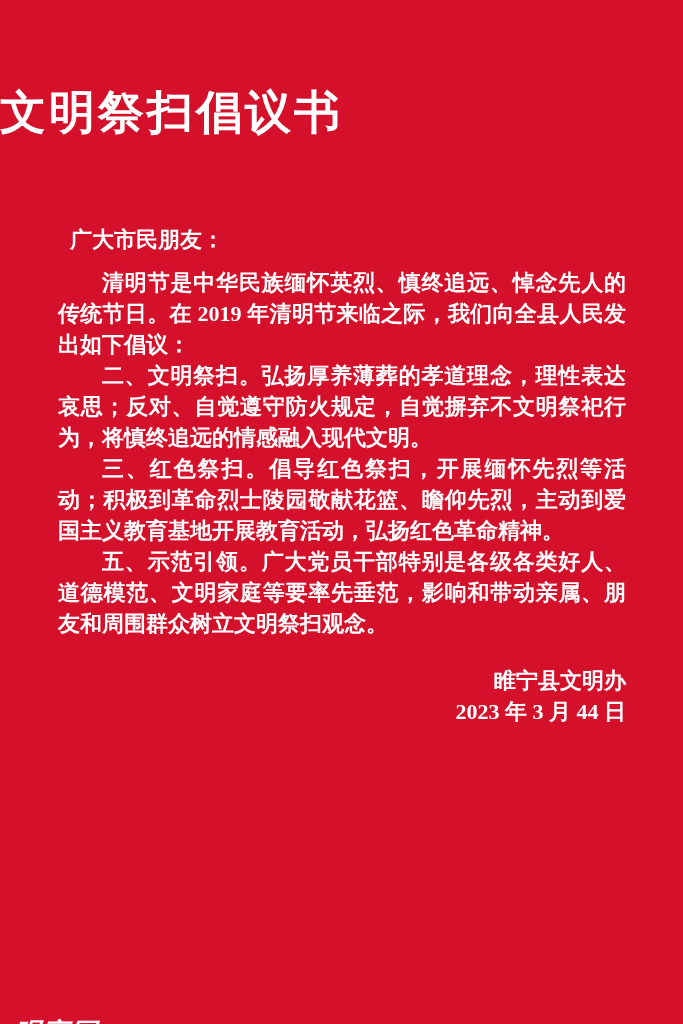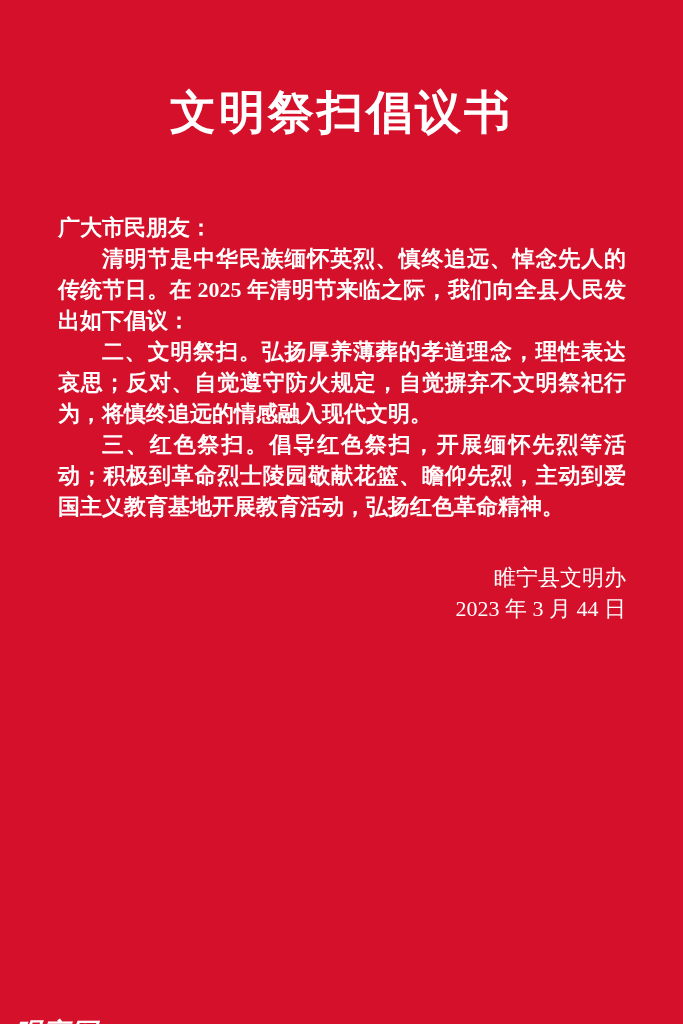--- a/index.html
+++ b/index.html
@@ -15,49 +15,49 @@
     color: #ffffff;
     font-family: "Liberation Serif", serif;
   }
   .poster {
     width: 100%;
     height: 100%;
     position: relative;
   }
   .title {
     padding-top: 56px;
-    text-align: center;
+    text-align: left;
     font-size: 46px;
     line-height: 52px;
     font-weight: bold;
     letter-spacing: 3px;
     white-space: nowrap;
   }
   .content {
     padding: 42px 57px 0 58px;
     font-size: 22px;
     line-height: 31px;
     font-weight: bold;
     text-align: justify;
   }
   .salutation {
-    margin: 0;
+    margin: 12px;
     text-indent: 0;
   }
   .para {
     margin: 0;
     text-indent: 2em;
   }
   .signatures {
-    margin-top: 40px;
+    margin-top: 26px;
     padding-right: 57px;
     text-align: right;
     font-size: 22px;
     line-height: 31px;
-    font-weight: normal;
+    font-weight: bold;
   }
   .sig-line {
     white-space: nowrap;
   }
   .watermark-left {
     position: absolute;
     left: 13px;
     bottom: 4px;
     display: flex;
     align-items: baseline;
@@ -93,23 +93,24 @@
 </style>
 </head>
 <body>
 
 <div class="poster">
 
   <h1 class="title">文明祭扫倡议书</h1>
 
   <div class="content">
     <p class="salutation">广大市民朋友：</p>
-    <p class="para">清明节是中华民族缅怀英烈、慎终追远、悼念先人的传统节日。在 2025 年清明节来临之际，我们向全县人民发出如下倡议：</p>
+    <p class="para">清明节是中华民族缅怀英烈、慎终追远、悼念先人的传统节日。在 2019 年清明节来临之际，我们向全县人民发出如下倡议：</p>
     <p class="para">二、文明祭扫。弘扬厚养薄葬的孝道理念，理性表达哀思；反对、自觉遵守防火规定，自觉摒弃不文明祭祀行为，将慎终追远的情感融入现代文明。</p>
     <p class="para">三、红色祭扫。倡导红色祭扫，开展缅怀先烈等活动；积极到革命烈士陵园敬献花篮、瞻仰先烈，主动到爱国主义教育基地开展教育活动，弘扬红色革命精神。</p>
+    <p class="para">五、示范引领。广大党员干部特别是各级各类好人、道德模范、文明家庭等要率先垂范，影响和带动亲属、朋友和周围群众树立文明祭扫观念。</p>
   </div>
 
   <div class="signatures">
     <div class="sig-line">睢宁县文明办</div>
     <div class="sig-line">2023 年 3 月 44 日</div>
   </div>
 
   <div class="watermark-left">
     <span class="logo-cn">昵享网</span>
     <span class="logo-url">www.nipic.cn</span>

